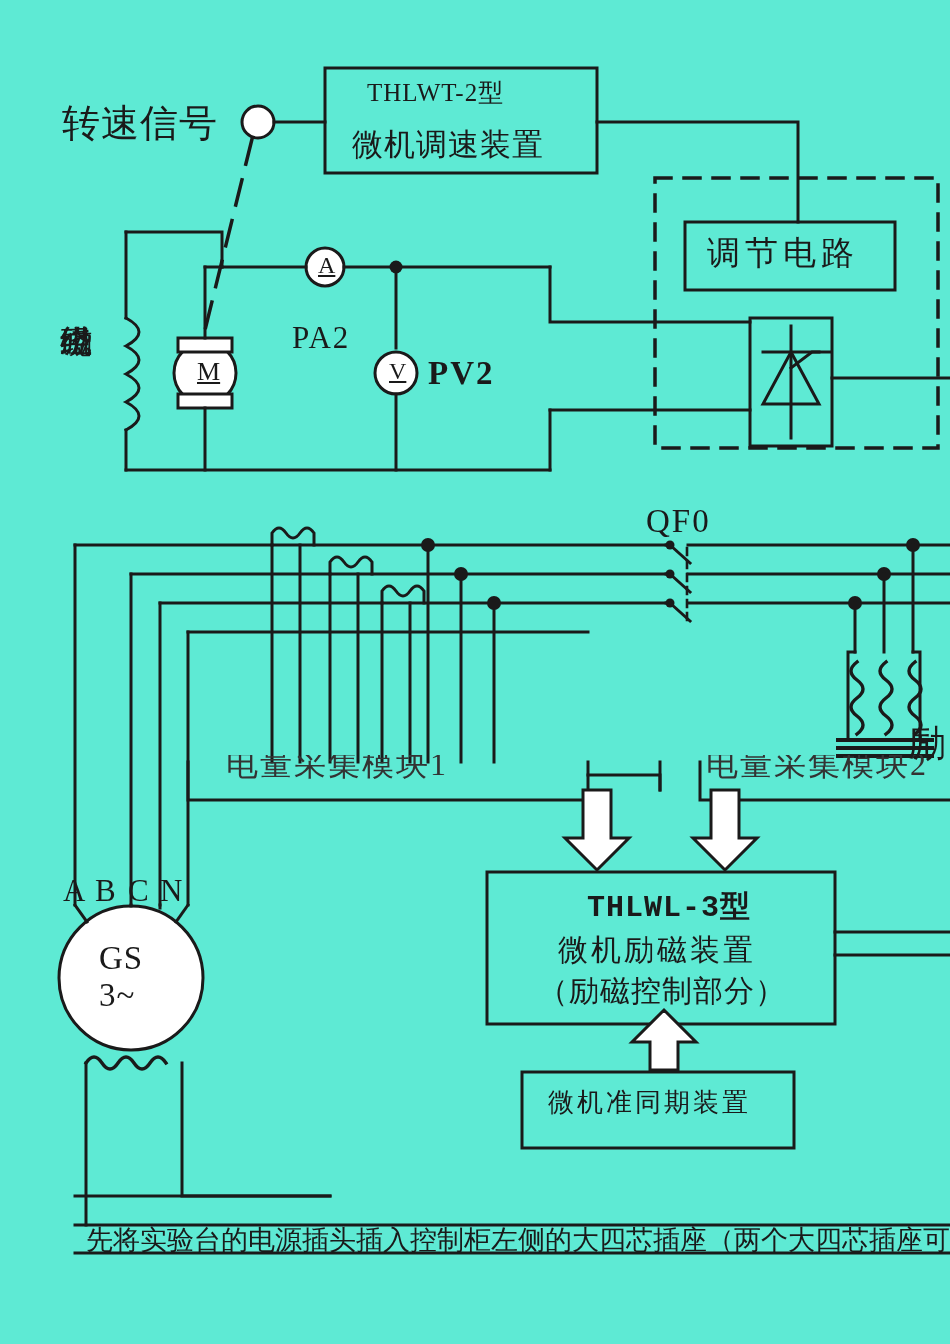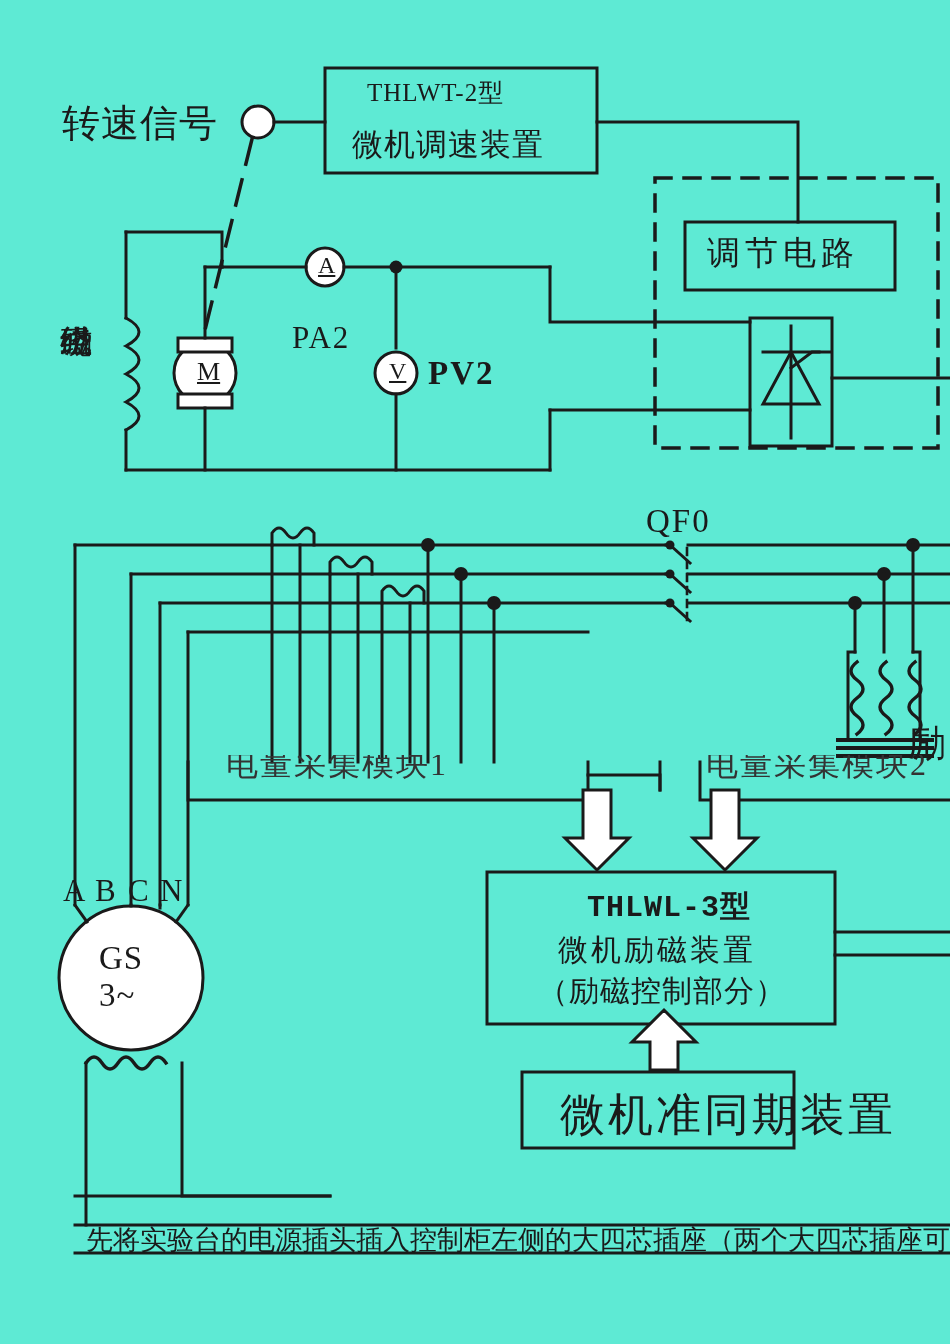--- a/index.html
+++ b/index.html
@@ -215,17 +215,17 @@
   </div>
 
   <div class="clip-box" style="left:908px;top:718px;width:42px;height:48px;">
     <div class="lbl serif" style="left:0px;top:0px;font-size:38px;">励</div>
   </div>
 
   <div class="lbl sans" style="left:587px;top:886px;font-size:30px;font-weight:600;letter-spacing:1px;">THLWL-3型</div>
   <div class="lbl sans" style="left:558px;top:930px;font-size:30px;letter-spacing:3px;">微机励磁装置</div>
   <div class="lbl sans" style="left:538px;top:971px;font-size:30px;letter-spacing:1px;">（励磁控制部分）</div>
 
-  <div class="lbl serif" style="left:548px;top:1085px;font-size:45px;letter-spacing:3px;margin-left:12px;">微机准同期装置</div>
+  <div class="lbl serif" style="left:548px;top:1085px;font-size:26px;letter-spacing:3px;">微机准同期装置</div>
 
   <div class="lbl serif" style="left:86px;top:1222px;font-size:27px;letter-spacing:0px;">先将实验台的电源插头插入控制柜左侧的大四芯插座（两个大四芯插座可通用）。</div>
 
 </div>
 
 </body></html>

